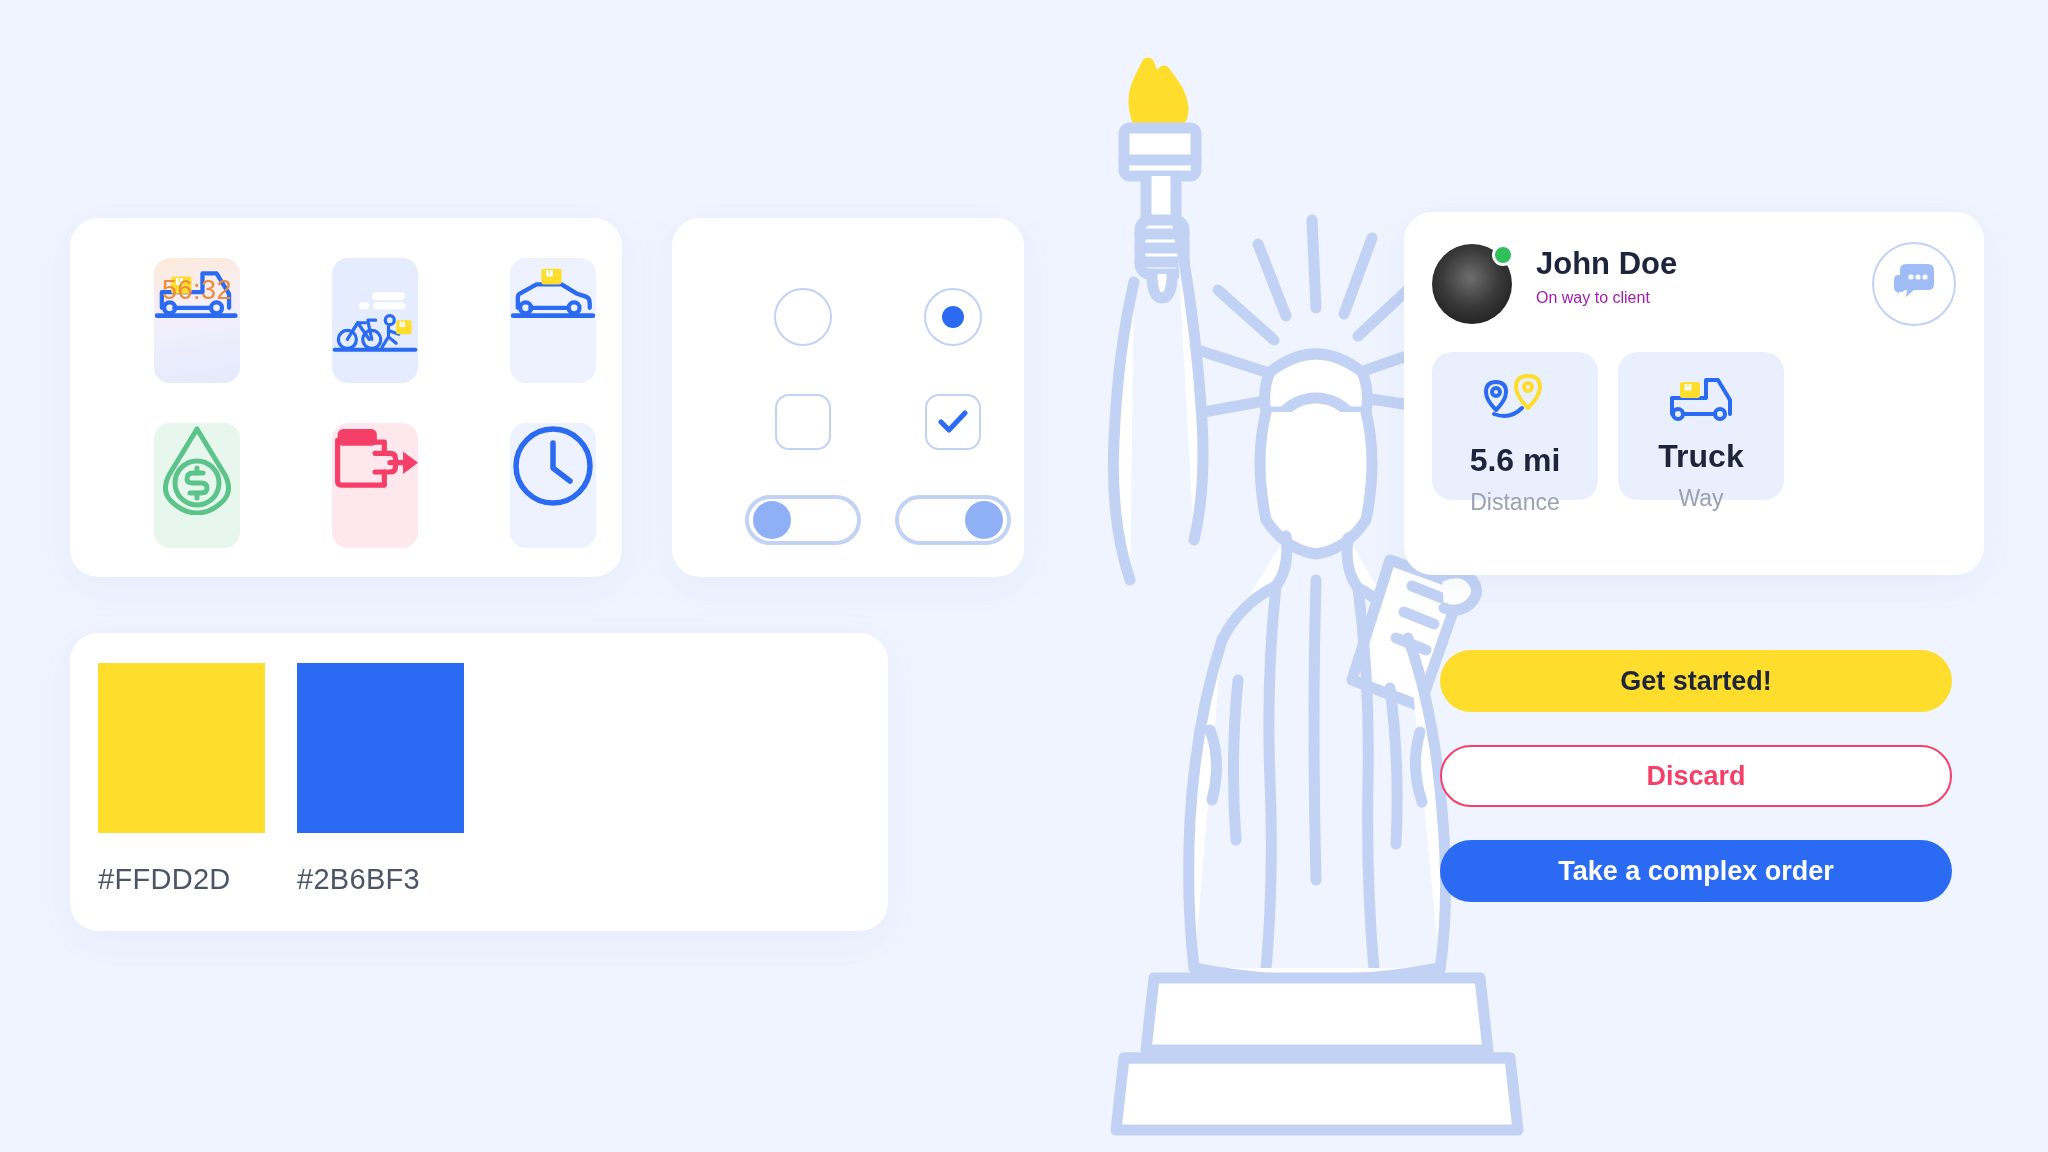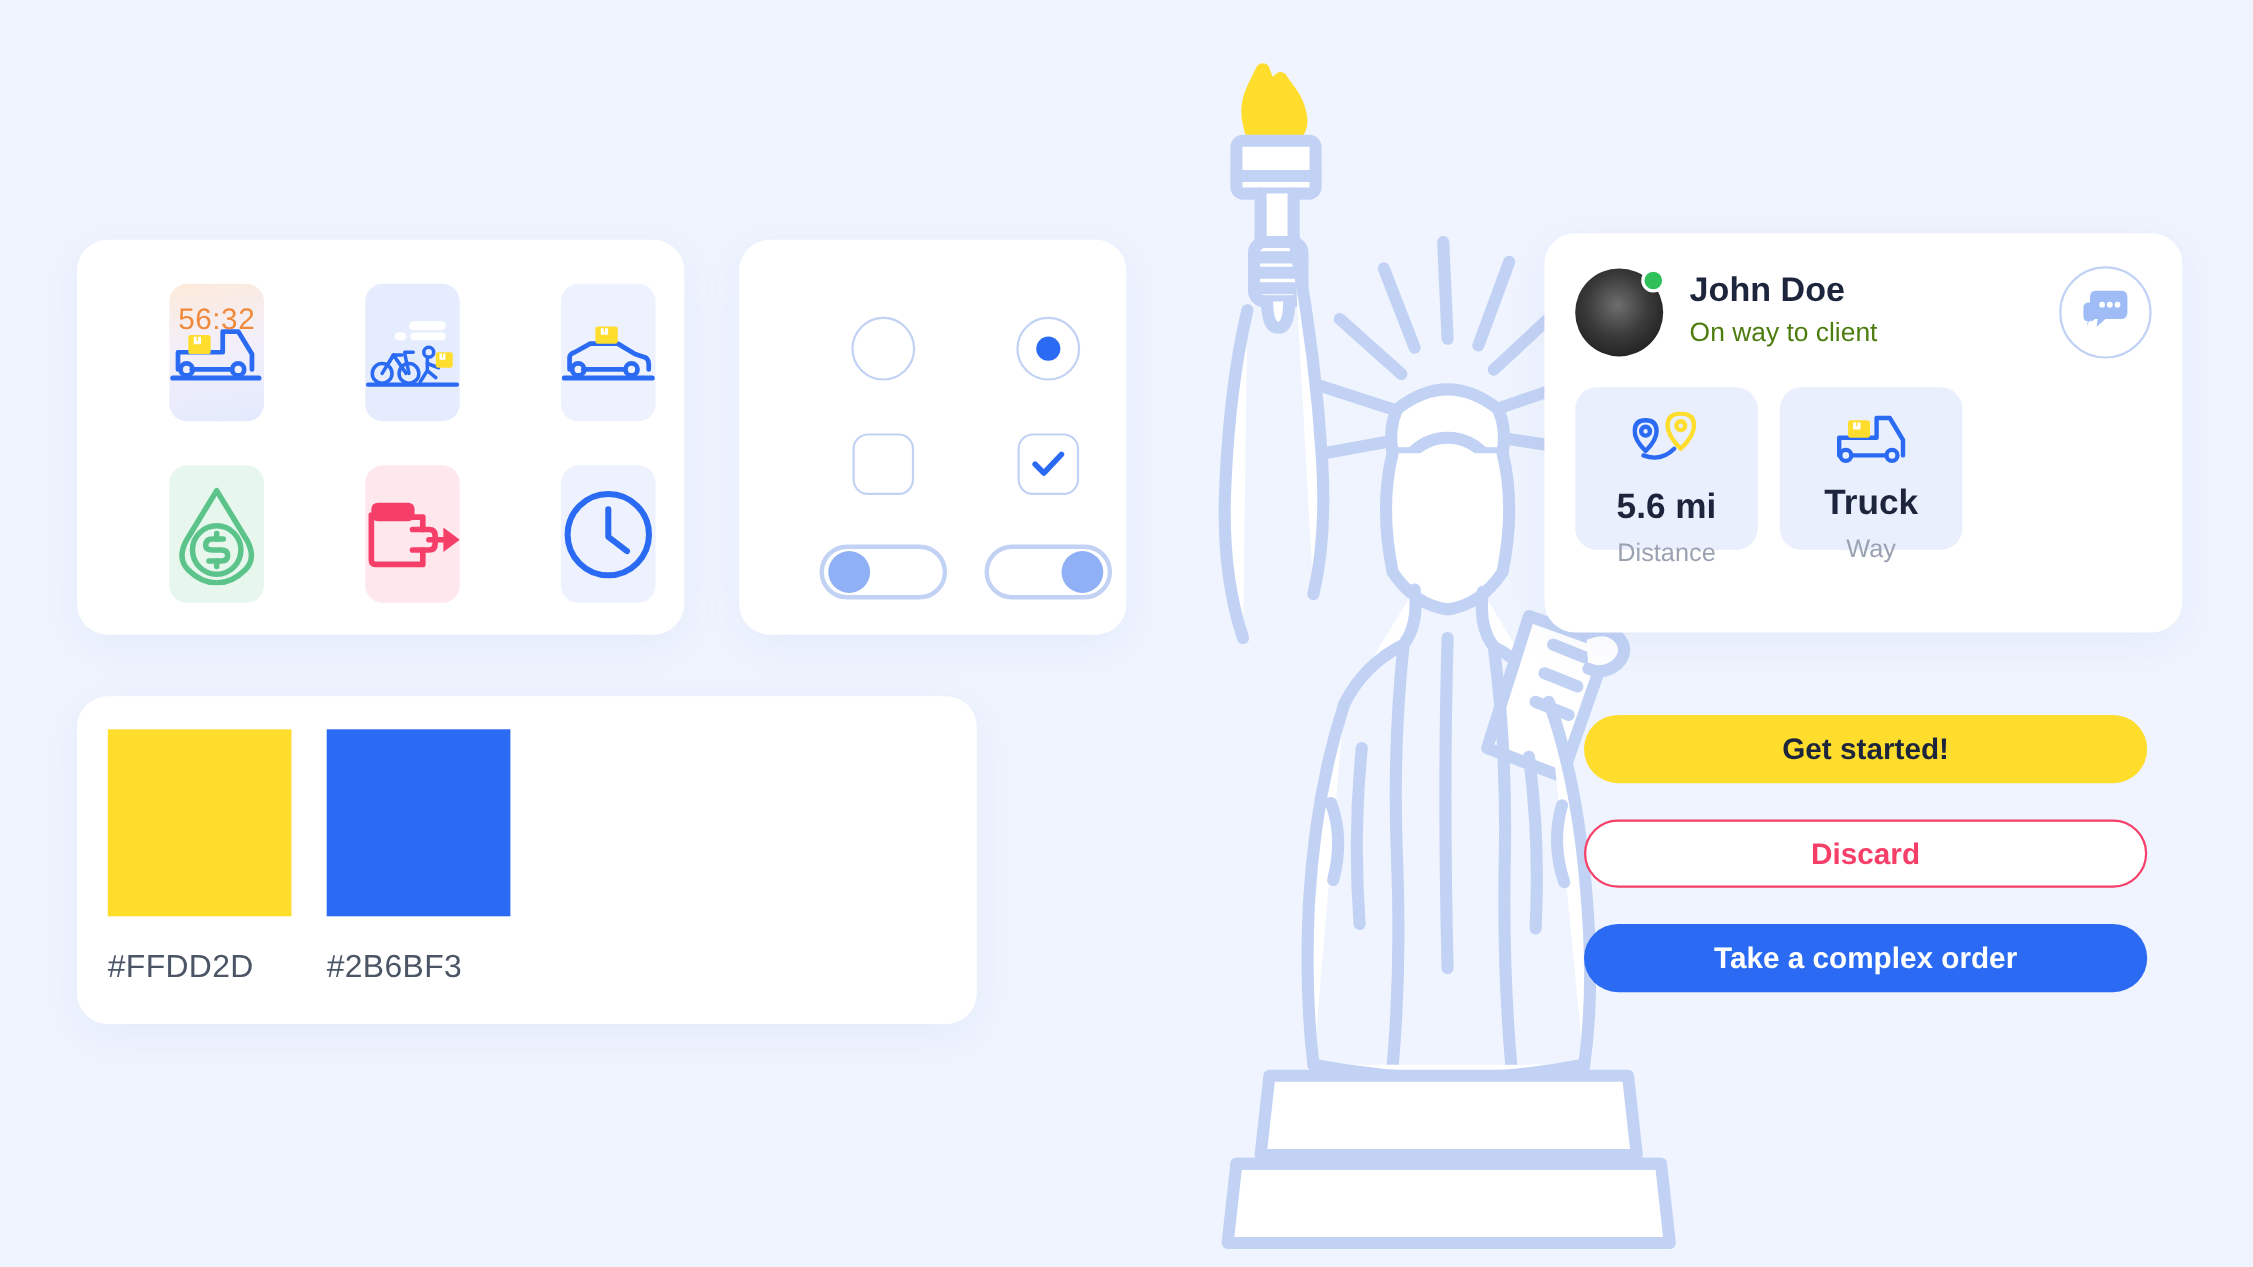--- a/index.html
+++ b/index.html
@@ -20,21 +20,21 @@
 
   
   #icons-card { left: 70px; top: 218px; width: 552px; height: 359px; }
   .tiles {
     position: absolute; left: 36px; top: 40px;
     display: grid; grid-template-columns: repeat(3, 134px);
     grid-template-rows: repeat(2, 125px); gap: 40px 44px;
   }
   .tile {
     position: relative; border-radius: 16px; overflow: hidden;
-    display: flex; align-items: center; justify-content: center; margin-left: 48px;
+    display: flex; align-items: flex-start; justify-content: center; margin-left: 48px;
   }
   .tile svg { display: block; }
   .tile-timer { background: linear-gradient(170deg,#fdeada 0%,#f3effa 45%,#e3eafd 100%); }
   .tile-blue  { background: #e5ecfd; }
   .tile-green { background: #e7f7ee; }
   .tile-pink  { background: #ffe7ee; }
   .tile-lblue { background: #edf2fe; }
   .timer-text {
     position: absolute; top: 17px; left: 0; right: 0; text-align: center;
     font-size: 27px; color: #ef8a3c; letter-spacing: .5px;
@@ -104,21 +104,21 @@
   .avatar-dot {
     position: absolute; left: 60px; top: 2px; width: 22px; height: 22px;
     border-radius: 50%; background: #2fc05a; border: 3px solid #fff;
   }
   .driver-name {
     position: absolute; left: 104px; top: 4px;
     font-size: 31px; font-weight: bold; color: #1d253c;
   }
   .driver-status {
     position: absolute; left: 104px; top: 47px;
-    font-size: 24px; color: #4d7c0f; text-align: center;
+    font-size: 16px; color: #a21caf; text-align: center;
   }
   .chat-btn {
     position: absolute; right: 0; top: 0; width: 84px; height: 84px;
     border-radius: 50%; border: 2.5px solid #c2d2f4; background: #fff;
     display: flex; align-items: center; justify-content: center; cursor: pointer;
   }
   .stats {
     position: absolute; left: 28px; top: 140px;
     display: grid; grid-template-columns: repeat(3, 166px); gap: 20px;
   }

